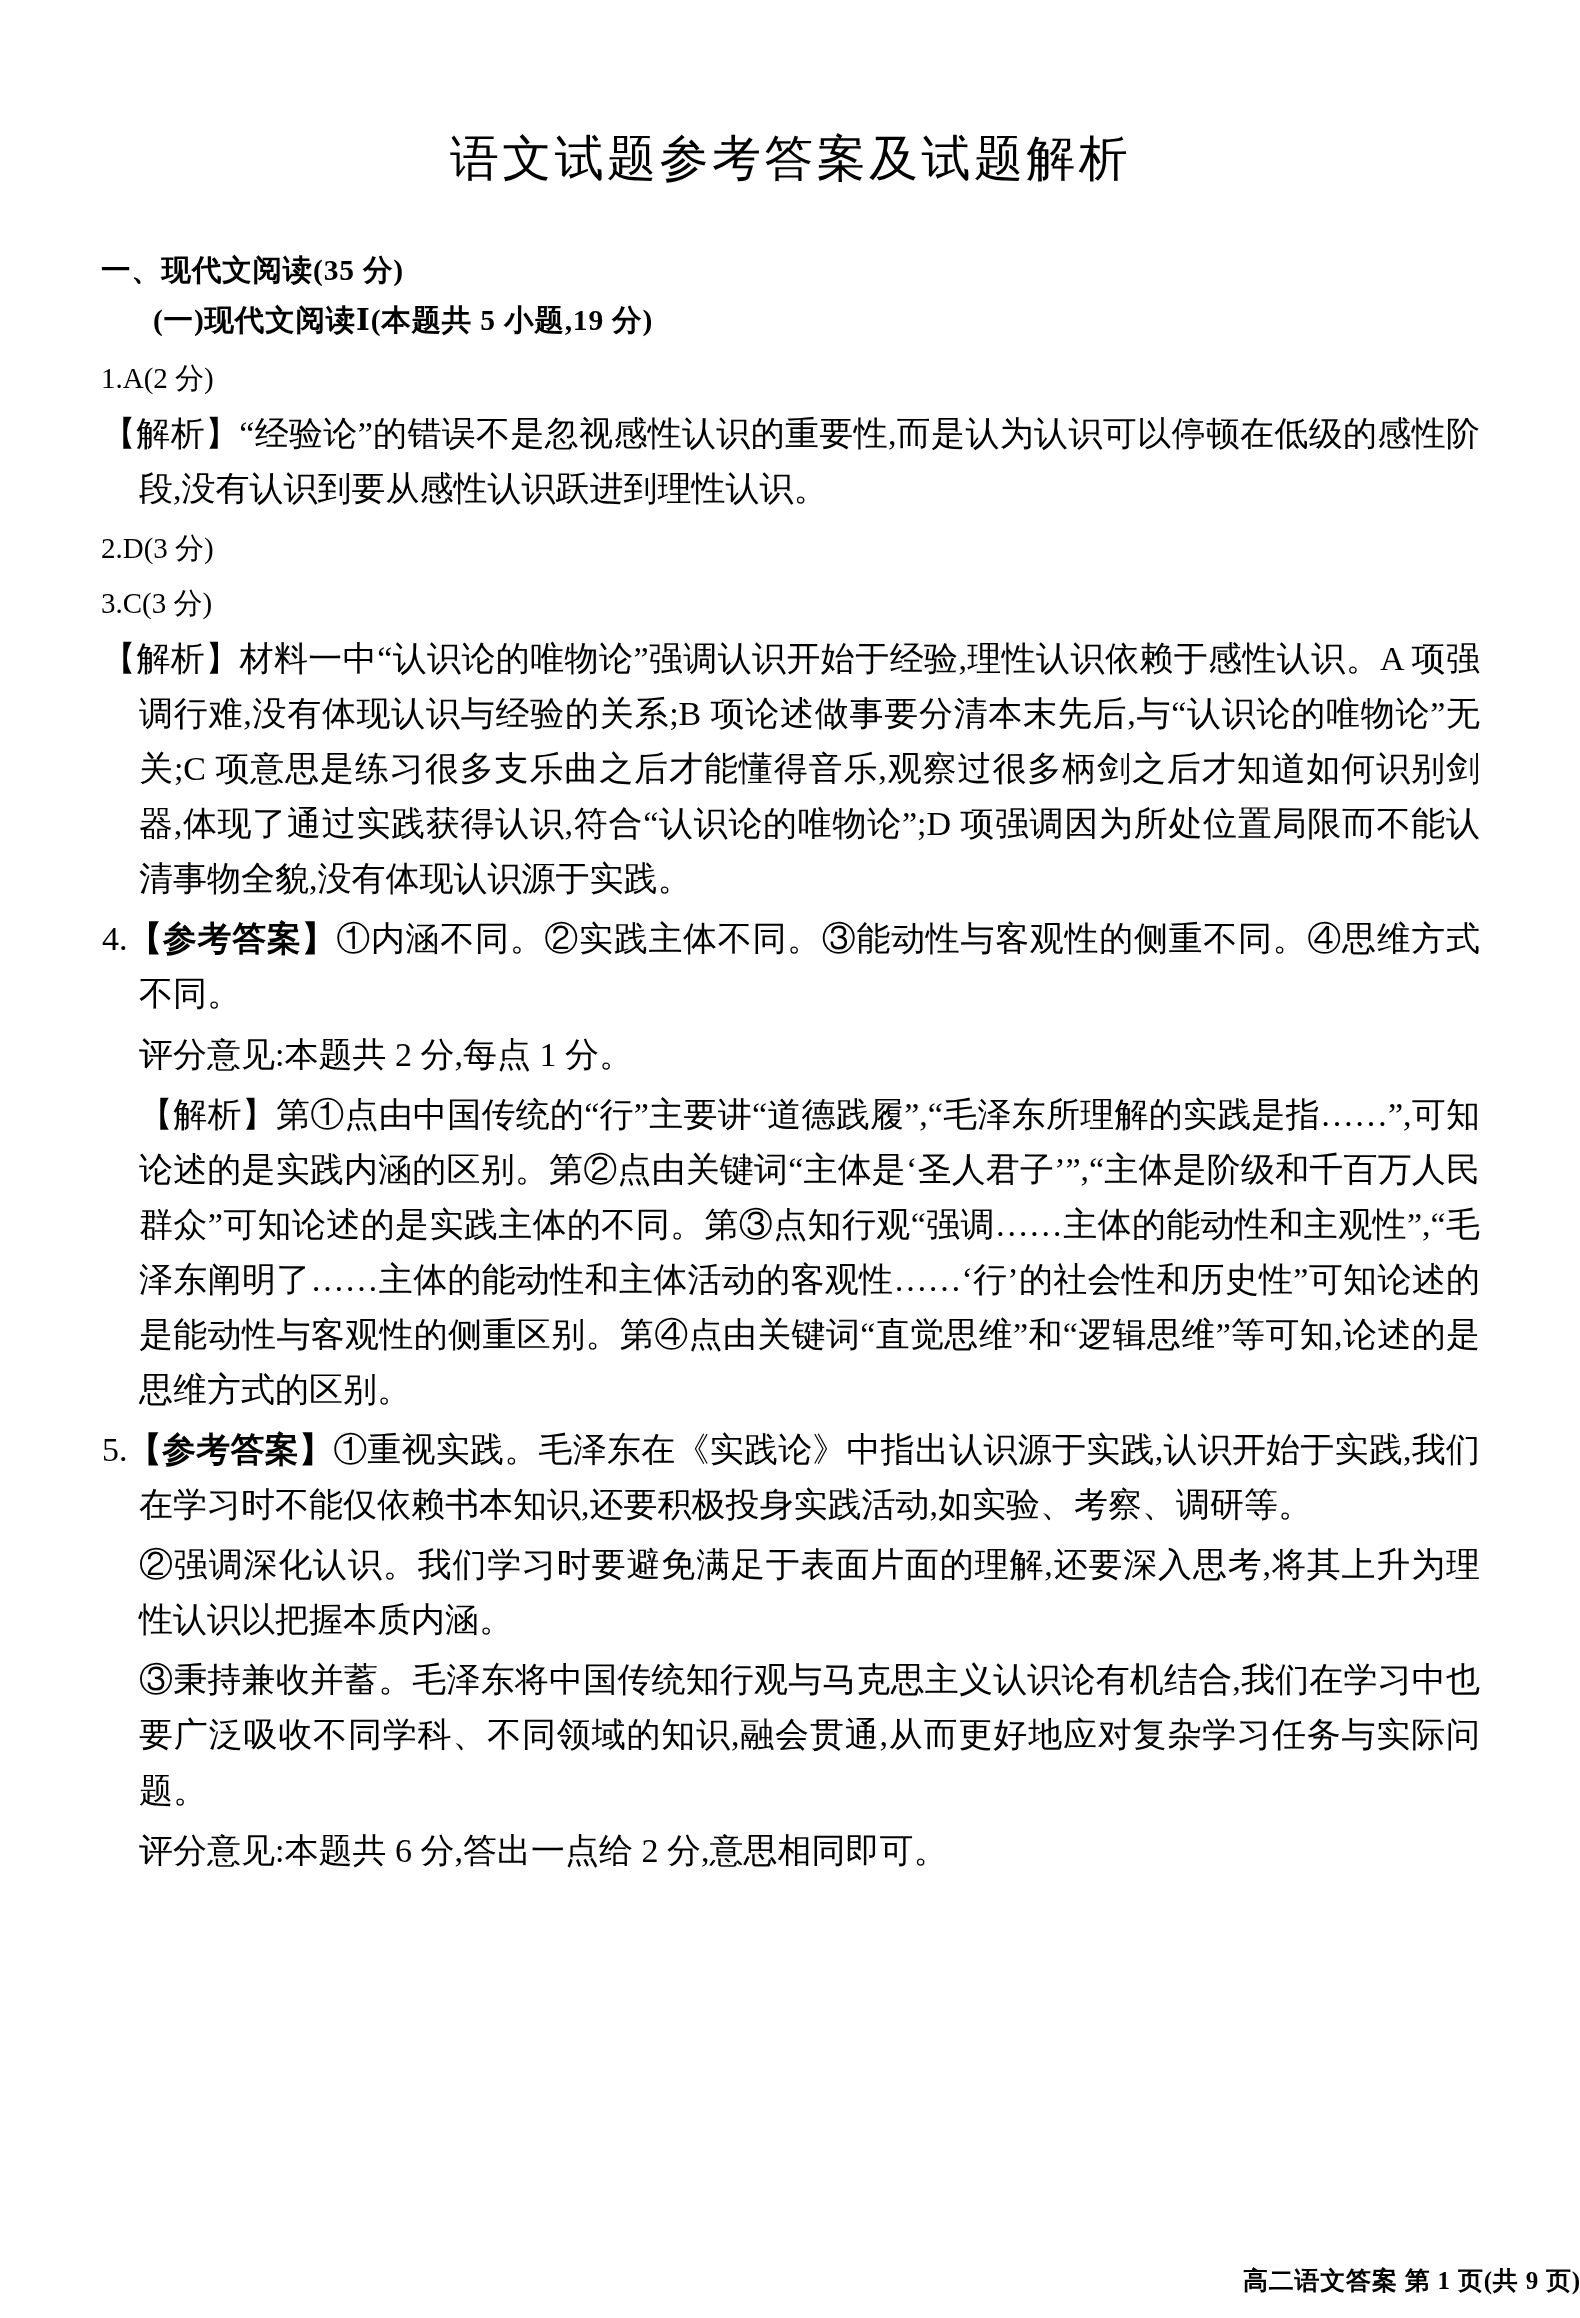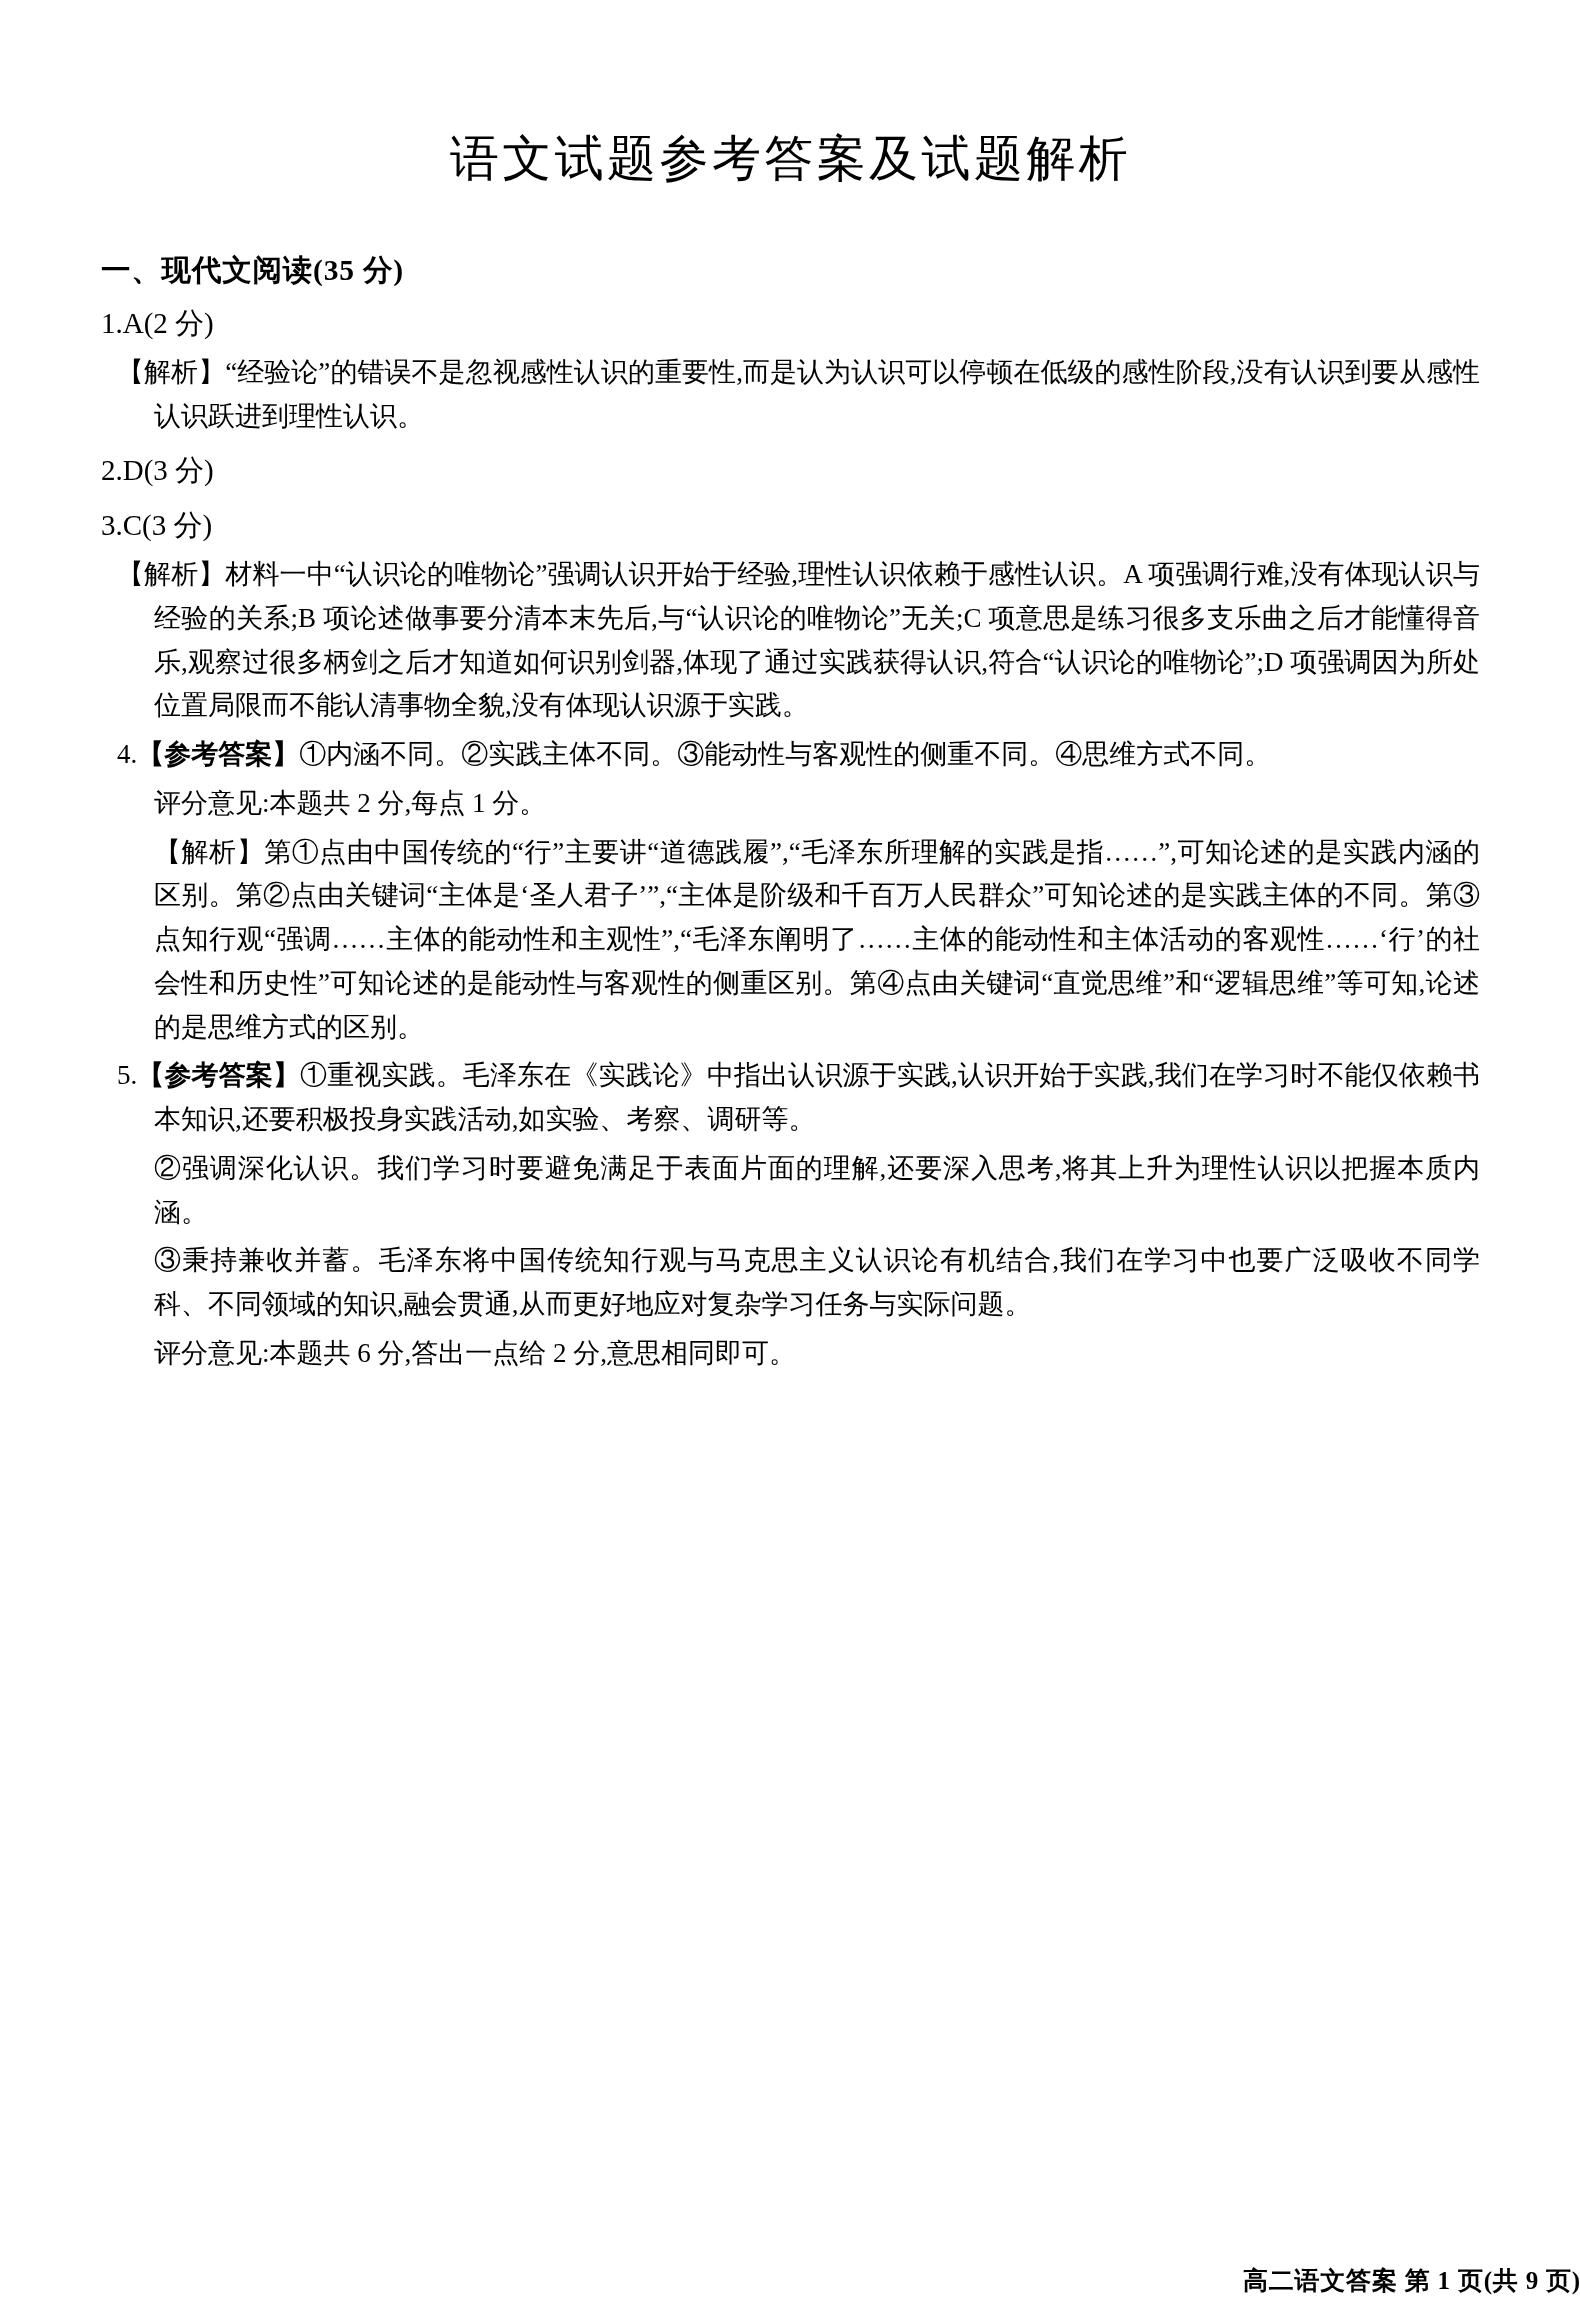--- a/index.html
+++ b/index.html
@@ -41,23 +41,23 @@
     margin: 8.4px 0 15px 0;
     padding-left: 52px;
     letter-spacing: 0.8px;
   }
   .q-line {
     font-size: 29px;
     margin: 10px 0 3.4px 0;
     line-height: 1.55;
   }
   .para {
-    font-size: 27px;
+    font-size: 34px;
     line-height: 1.62;
-    margin: 5px 0 5px 16px;
+    margin: 5px 0 5px 1px;
     text-align: justify;
     text-justify: inter-ideograph;
   }
   .indent-1 {
     padding-left: 37px;
     text-indent: 0;
   }
   .hang {
     padding-left: 37px;
     text-indent: -37px;
@@ -79,20 +79,21 @@
 </style>
 </head>
 <body>
 
 <div class="page">
 
   <h1 class="doc-title">语文试题参考答案及试题解析</h1>
 
   <div class="section-heading">一、现代文阅读(35 分)</div>
 
+  <div class="sub-heading">(一)现代文阅读Ⅰ(本题共 5 小题,19 分)</div>
 
   <div class="q-line">1.A(2 分)</div>
   <div class="para hang">【解析】“经验论”的错误不是忽视感性认识的重要性,而是认为认识可以停顿在低级的感性阶段,没有认识到要从感性认识跃进到理性认识。</div>
 
   <div class="q-line">2.D(3 分)</div>
 
   <div class="q-line">3.C(3 分)</div>
   <div class="para hang">【解析】材料一中“认识论的唯物论”强调认识开始于经验,理性认识依赖于感性认识。A 项强调行难,没有体现认识与经验的关系;B 项论述做事要分清本末先后,与“认识论的唯物论”无关;C 项意思是练习很多支乐曲之后才能懂得音乐,观察过很多柄剑之后才知道如何识别剑器,体现了通过实践获得认识,符合“认识论的唯物论”;D 项强调因为所处位置局限而不能认清事物全貌,没有体现认识源于实践。</div>
 
   <div class="para hang"><span>4.</span><span class="bold">【参考答案】</span><span>①内涵不同。②实践主体不同。③能动性与客观性的侧重不同。④思维方式不同。</span></div>

